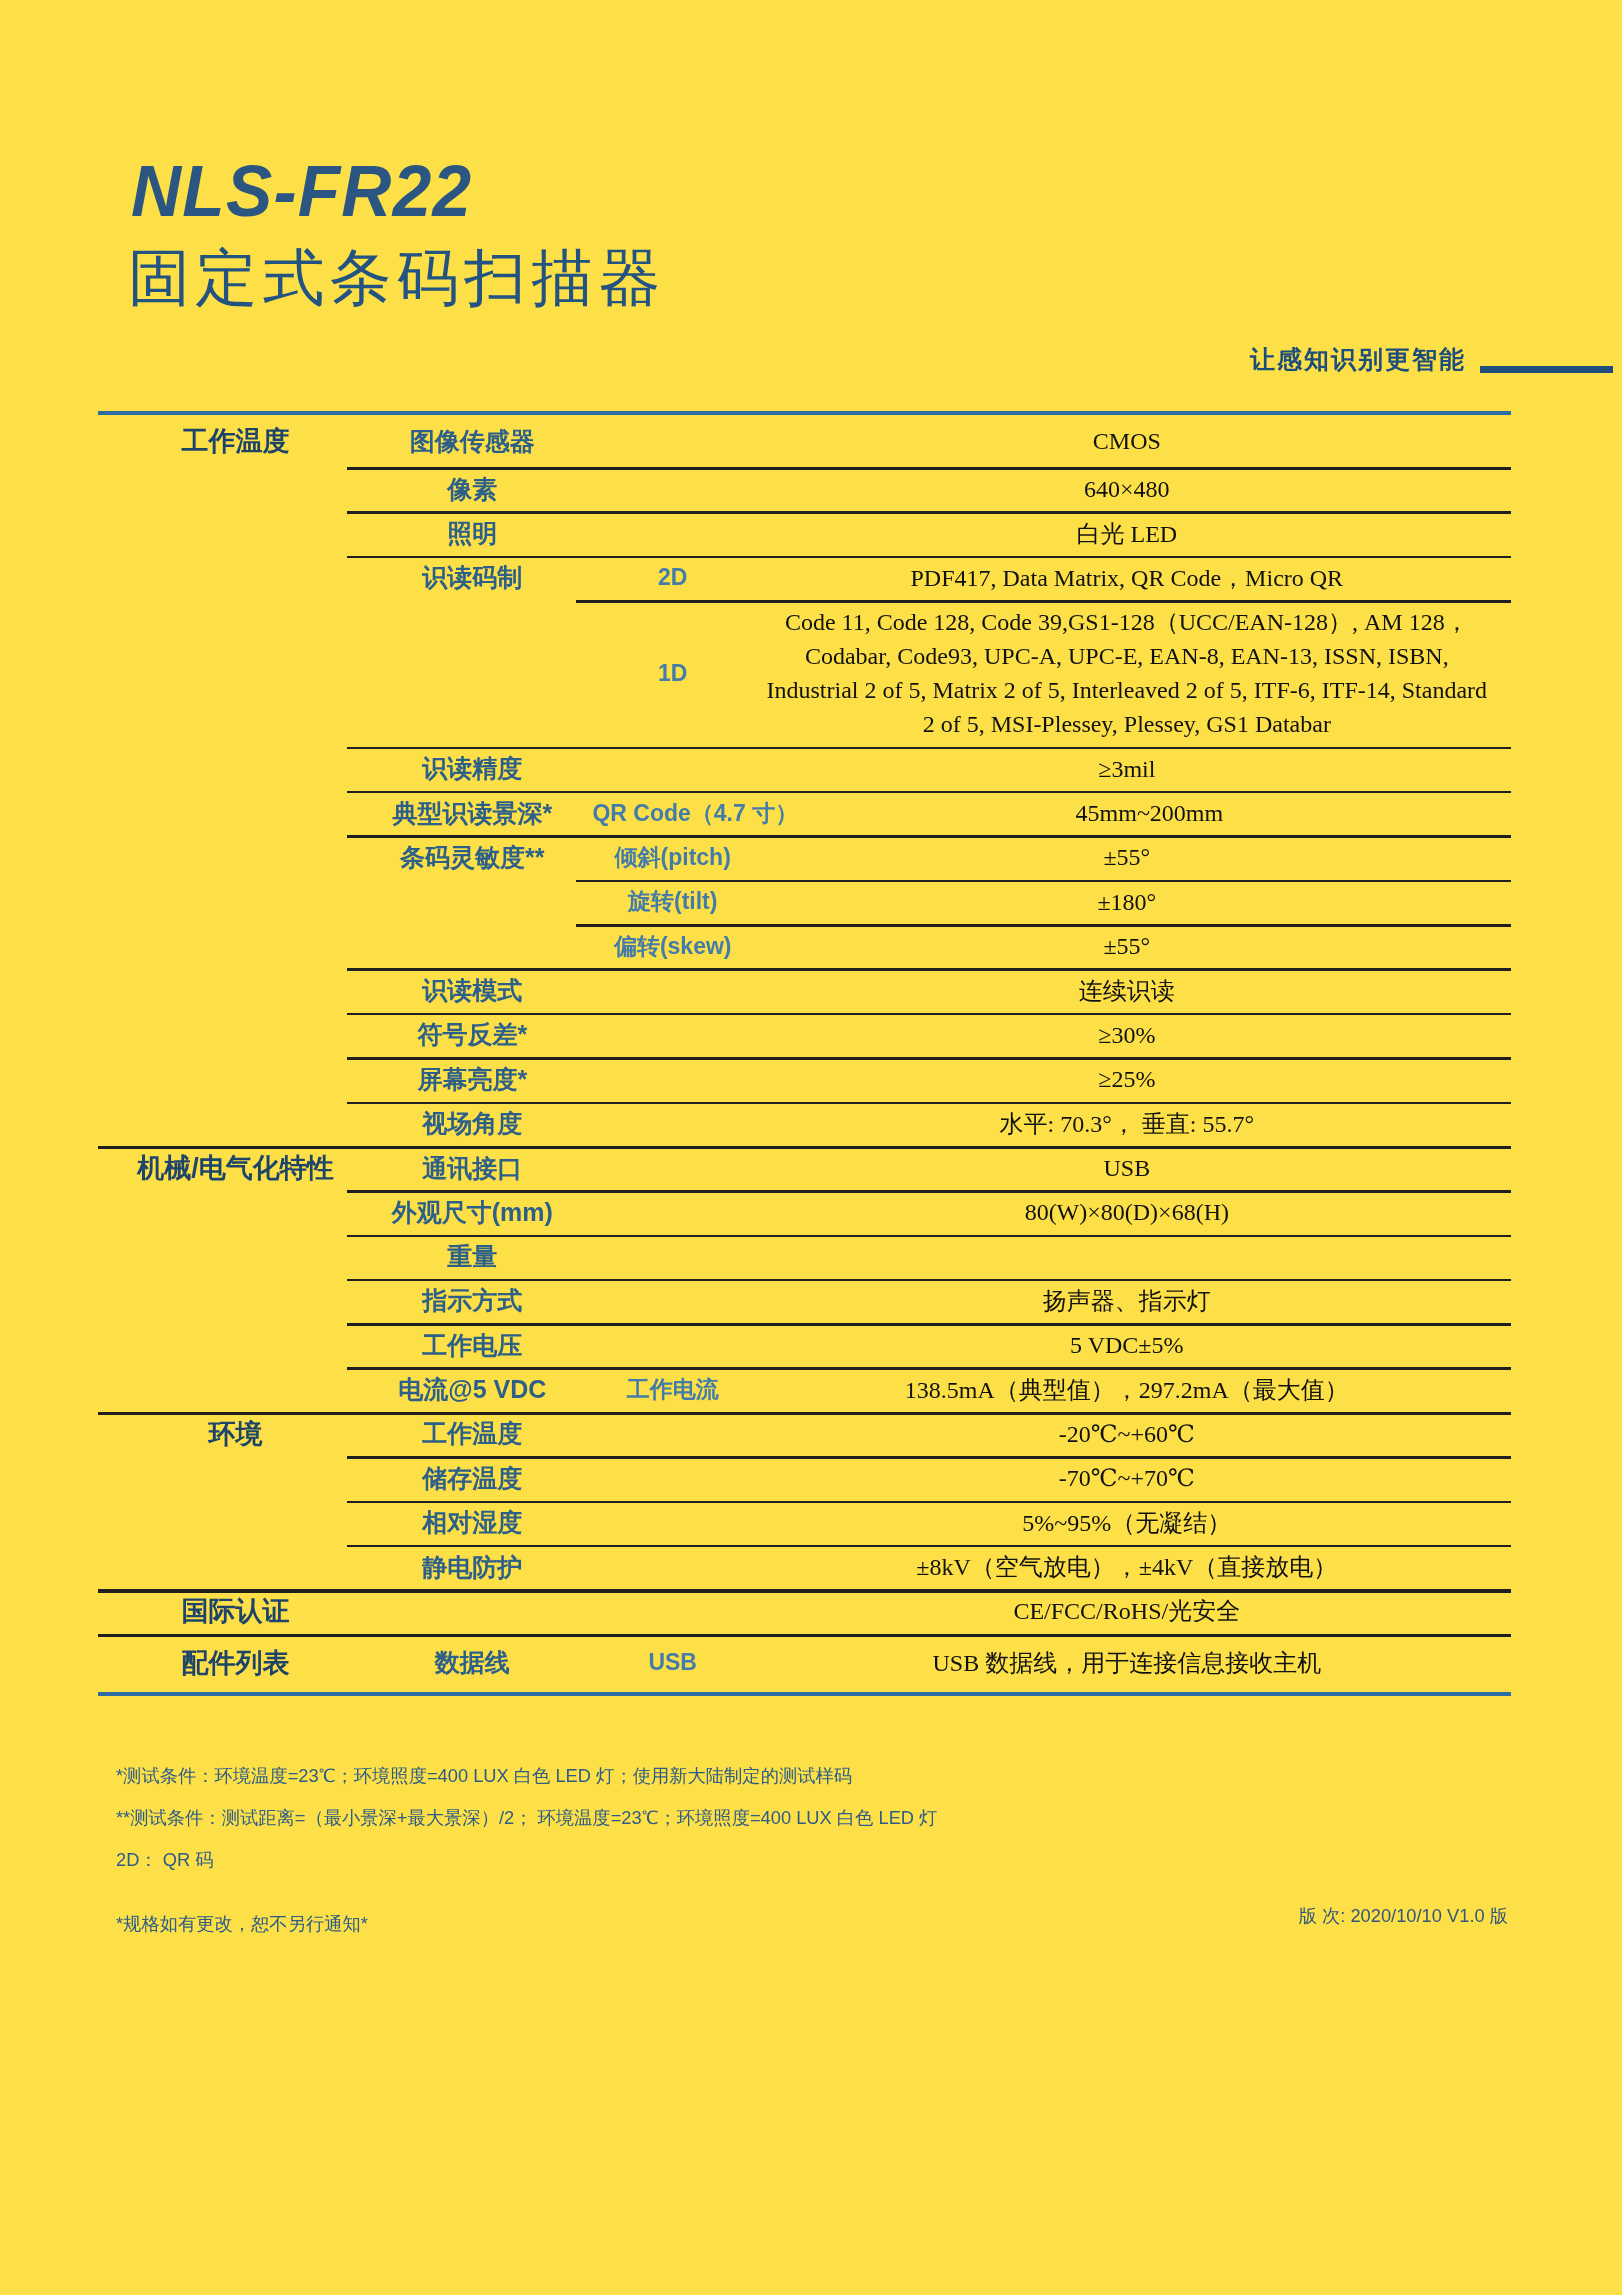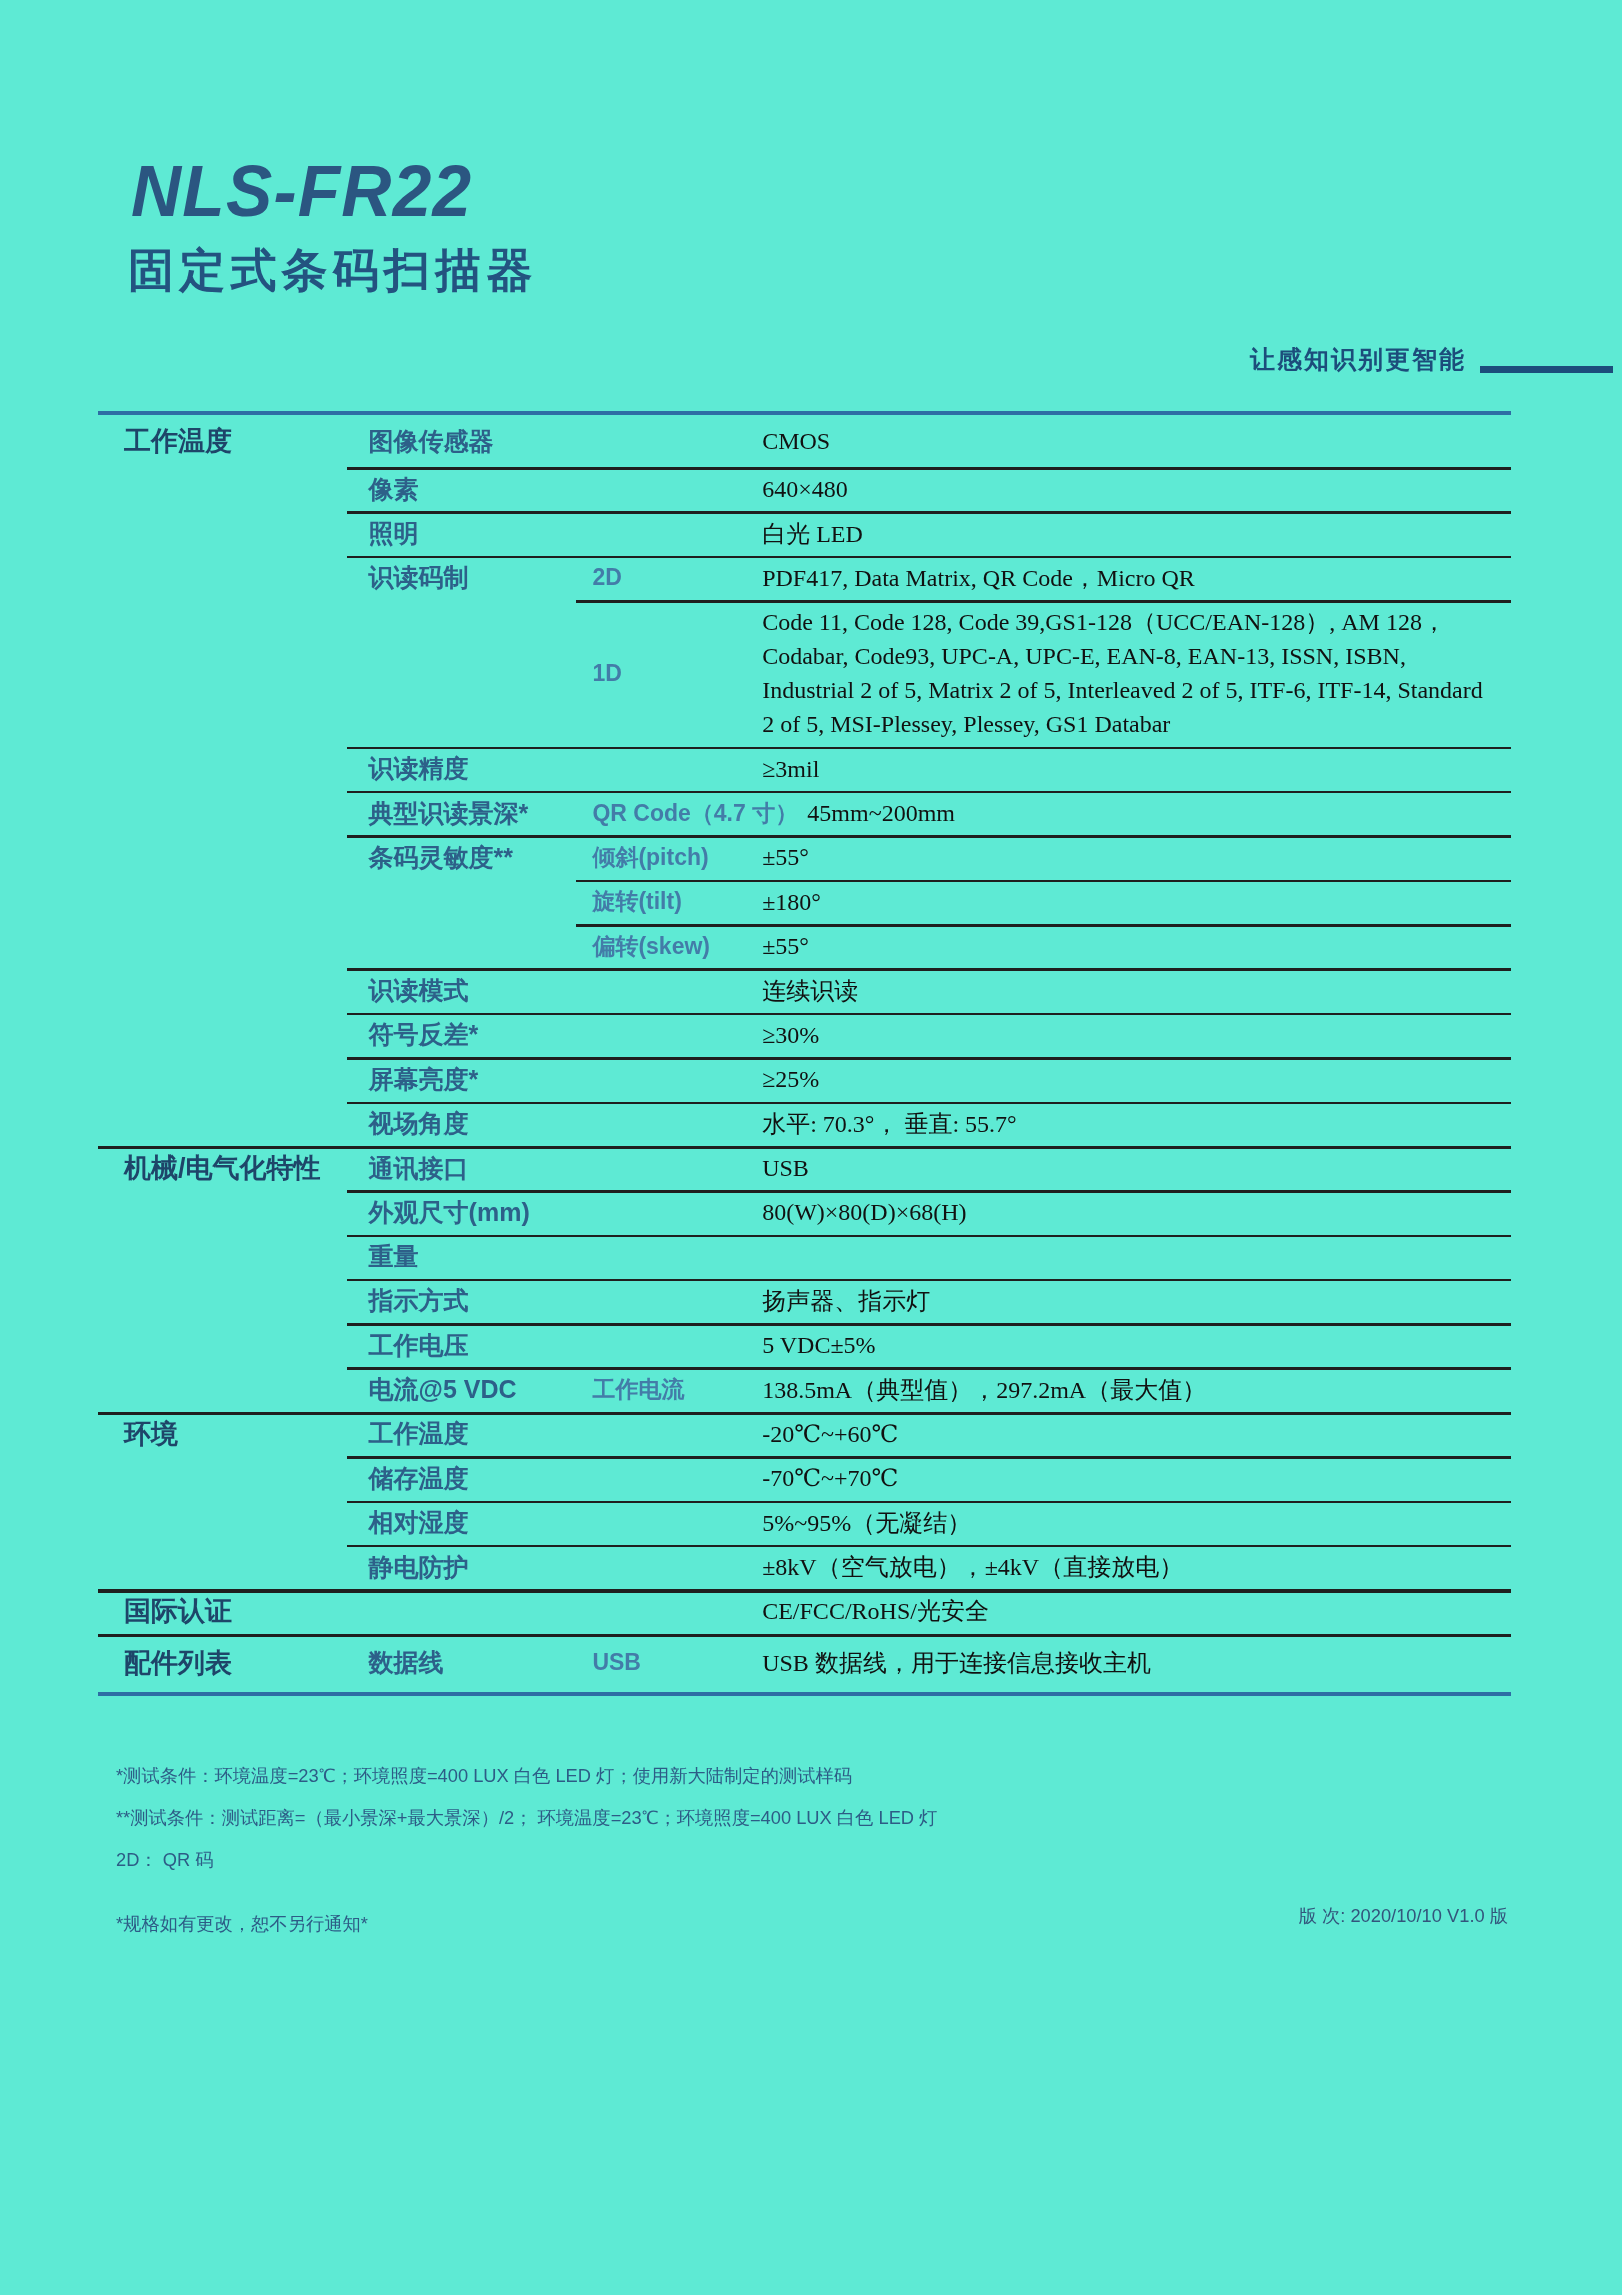--- a/index.html
+++ b/index.html
@@ -1,24 +1,24 @@
 <!DOCTYPE html>
 <html style="font-size:10.5px"><head>
 <meta charset="utf-8">
 <style>
   html,body{margin:0;padding:0;background:#ffffff;}
-  .page{position:relative;width:1623px;height:2295px;background:#5eead4;overflow:hidden;
-        font-family:"Liberation Sans",sans-serif;}
+  .page{position:relative;width:1623px;height:2295px;background:#fde047;overflow:hidden;
+        font-family:"Liberation Sans",sans-serif;text-align:center;}
 
   
   .model{position:absolute;left:131px;top:154px;font-size:73px;line-height:1;
          font-style:italic;font-weight:700;color:#2b5681;letter-spacing:1.3px;
          transform:scaleX(.95);transform-origin:left top;white-space:nowrap;}
-  .ptype{position:absolute;left:128px;top:247px;font-size:46px;line-height:1;
-         font-weight:700;color:#235380;letter-spacing:5.2px;white-space:nowrap;}
+  .ptype{position:absolute;left:128px;top:247px;font-size:62px;line-height:1;
+         font-weight:400;color:#235380;letter-spacing:5.2px;white-space:nowrap;}
   .tagline{position:absolute;top:347px;right:157px;font-size:25px;line-height:1;
            font-weight:700;color:#1c4d7b;letter-spacing:2px;white-space:nowrap;}
   .tagline-dash{position:absolute;top:366px;left:1480px;width:133px;height:7.2px;background:#1c4d7b;}
 
   
   .spec{position:absolute;left:98px;top:411px;width:1413px;
         border-top:4.6px solid #2e6da4;border-bottom:4.6px solid #2e6da4;}
   .row{position:relative;display:flex;align-items:center;min-height:44px;}
   .row:first-child{min-height:52px;}
   .row:last-child{min-height:58px;}

